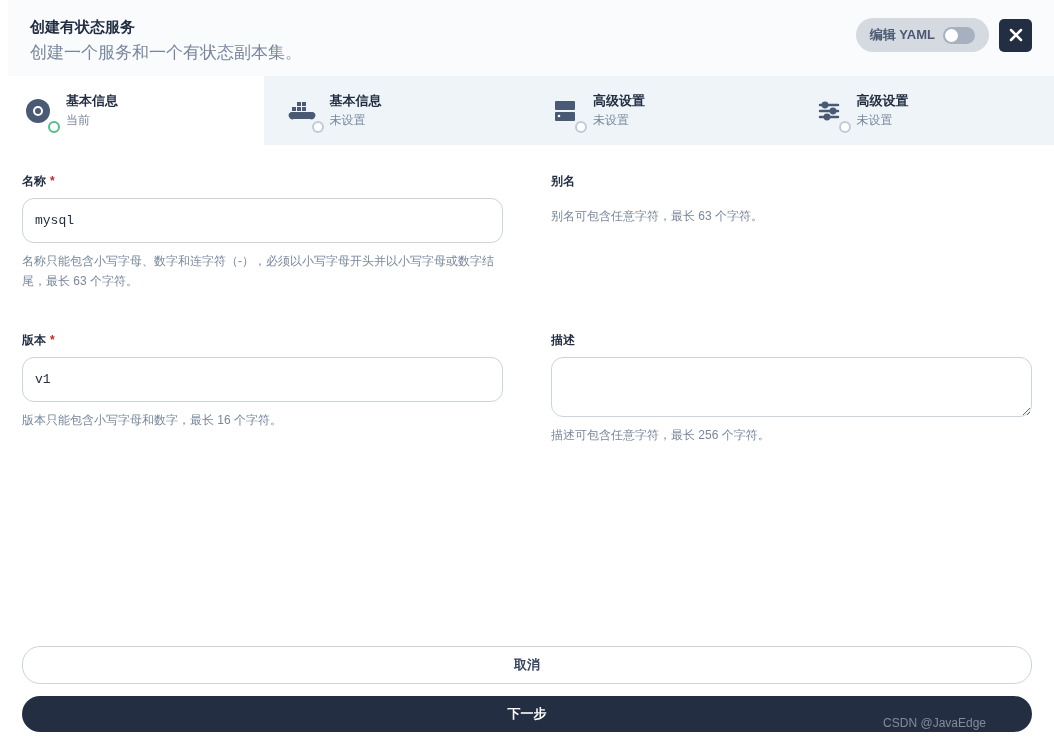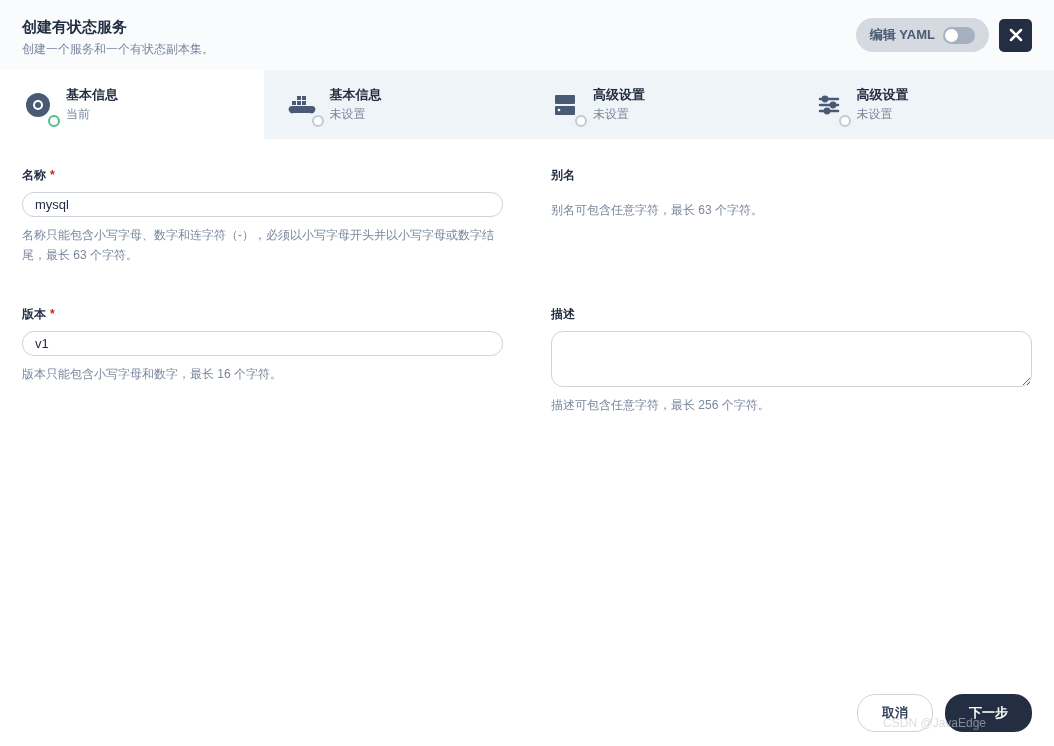--- a/index.html
+++ b/index.html
@@ -11,29 +11,30 @@
       height: 746px;
       overflow: hidden;
       position: relative;
     }
     .header {
       padding: 18px 22px 12px 22px;
       display: flex;
       justify-content: space-between;
       align-items: flex-start;
       background: #f9fbfd;
+      margin-left: 8px;
     }
     .header-left .title {
       font-size: 15px;
       font-weight: 600;
       color: #242e42;
       margin-bottom: 4px;
     }
     .header-left .subtitle {
-      font-size: 12px;
+      font-size: 17px;
       color: #79879c;
     }
     .header-right {
       display: flex;
       align-items: center;
       gap: 10px;
     }
     .yaml-toggle {
       display: flex;
       align-items: center;
@@ -138,26 +139,26 @@
     }
     .form-label {
       font-size: 12px;
       color: #242e42;
       font-weight: 600;
       margin-bottom: 8px;
     }
     .required { color: #ca2621; margin-left: 4px; }
     .form-input, .form-textarea {
       width: 100%;
-      padding: 4px 12px;
+      padding: 14px 12px;
       border: 1px solid #ccd3db;
       border-radius: 12px;
       font-size: 13px;
       color: #242e42;
-      font-family: Liberation Sans, sans-serif;
+      font-family: Liberation Mono, monospace;
       background: #fff;
     }
     .form-input.highlighted {
       border-color: #55bc8a;
       box-shadow: 0 4px 8px rgba(85,188,138,0.2);
     }
     .form-textarea {
       min-height: 56px;
       resize: vertical;
     }
@@ -169,20 +170,21 @@
     }
     .footer {
       position: absolute;
       bottom: 0;
       left: 0;
       right: 0;
       padding: 14px 22px;
       display: flex;
       justify-content: flex-end;
       gap: 12px;
+      flex-direction: column;
     }
     .btn {
       padding: 9px 24px;
       border-radius: 18px;
       font-size: 13px;
       font-weight: 600;
       border: none;
       cursor: pointer;
     }
     .btn-cancel {

